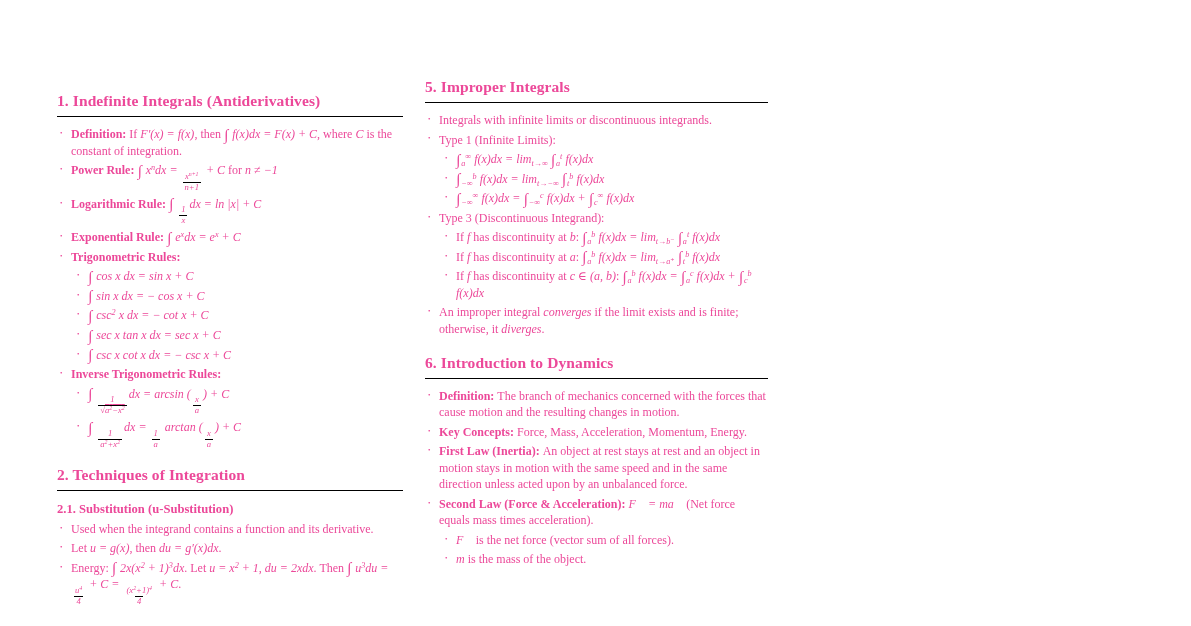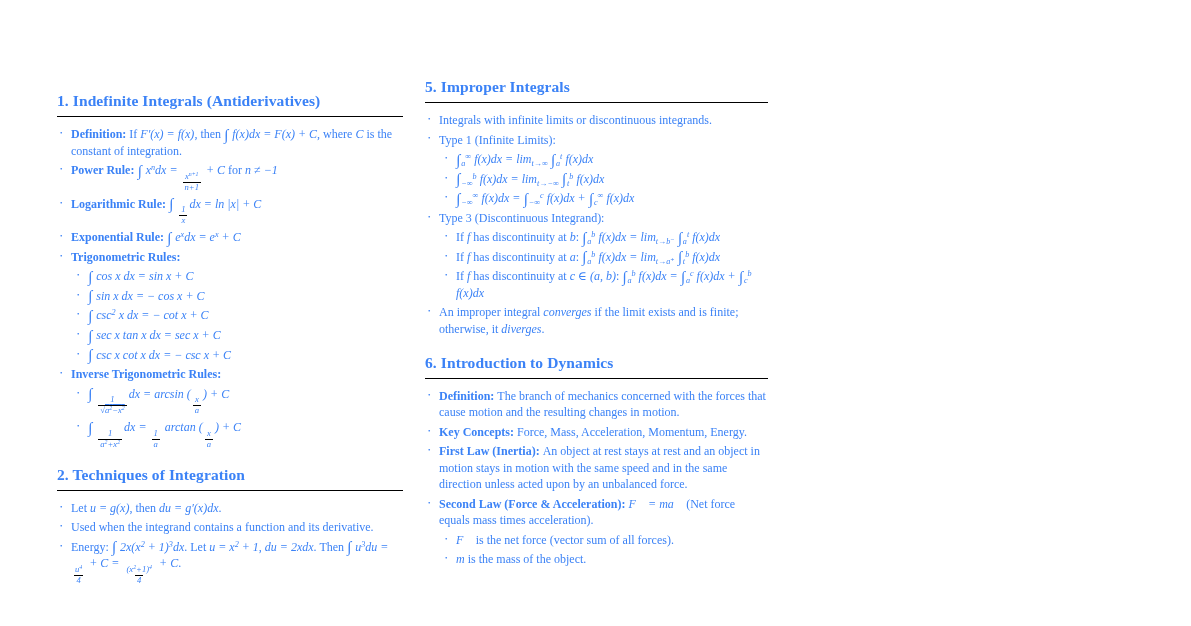--- a/index.html
+++ b/index.html
@@ -1,16 +1,16 @@
 <!DOCTYPE html>
 <html><head>
 <meta charset="utf-8">
 <style>
   html,body{margin:0;padding:0;background:#ffffff;}
-  .page{position:relative;width:1191px;height:626px;background:#ffffff;color:#3b82f6;
+  .page{position:relative;width:1191px;height:626px;background:#ffffff;color:#ec4899;
         font-family:"Liberation Serif","DejaVu Serif",serif;font-size:12px;overflow:hidden;}
   .col{position:absolute;}
   .col-left{left:57px;top:92px;width:346px;}
   .col-right{left:425px;top:78px;width:343px;}
   h2.sec-title{font-size:15.5px;font-weight:bold;margin:0 0 9px 0;padding:0 0 6px 0;
                border-bottom:1.6px solid #000;letter-spacing:0.1px;}
   h2.sec-title:not(:first-child){margin-top:16px;}
   h3.sub-title{font-size:12.6px;font-weight:bold;margin:11px 0 4px 0;}
   ul.blist{list-style:none;margin:0 0 2px 0;padding:0;}
   ul.blist li{position:relative;padding-left:14px;margin:3px 0;line-height:1.38;}
@@ -65,23 +65,24 @@
             <span class="fd">a<sup>2</sup>+x<sup>2</sup></span>
           </span><span class="m">dx = </span><span class="frac">
             <span class="fn">1</span>
             <span class="fd">a</span>
           </span><span class="m"> arctan (</span><span class="frac">
             <span class="fn">x</span>
             <span class="fd">a</span>
           </span><span class="m">) + C</span></li>
       </ul>
       <h2 class="sec-title">2. Techniques of Integration</h2>
+      <h3 class="sub-title">2.1. Substitution (u-Substitution)</h3>
       <ul class="blist">
+        <li><span>Used when the integrand contains a function and its derivative.</span></li>
         <li><span>Let </span><span class="m">u = g(x)</span><span>, then </span><span class="m">du = g′(x)dx</span><span>.</span></li>
-        <li><span>Used when the integrand contains a function and its derivative.</span></li>
         <li><span>Energy: </span><span class="m"><span class="int">∫</span> 2x(x<sup>2</sup> + 1)<sup>3</sup>dx</span><span>. Let </span><span class="m">u = x<sup>2</sup> + 1</span><span>, </span><span class="m">du = 2xdx</span><span>. Then </span><span class="m"><span class="int">∫</span> u<sup>3</sup>du = </span><span class="frac">
             <span class="fn">u<sup>4</sup></span>
             <span class="fd">4</span>
           </span><span class="m"> + C = </span><span class="frac">
             <span class="fn">(x<sup>2</sup>+1)<sup>4</sup></span>
             <span class="fd">4</span>
           </span><span class="m"> + C</span><span>.</span></li>
       </ul>
     </div>
   <div class="col col-right">

